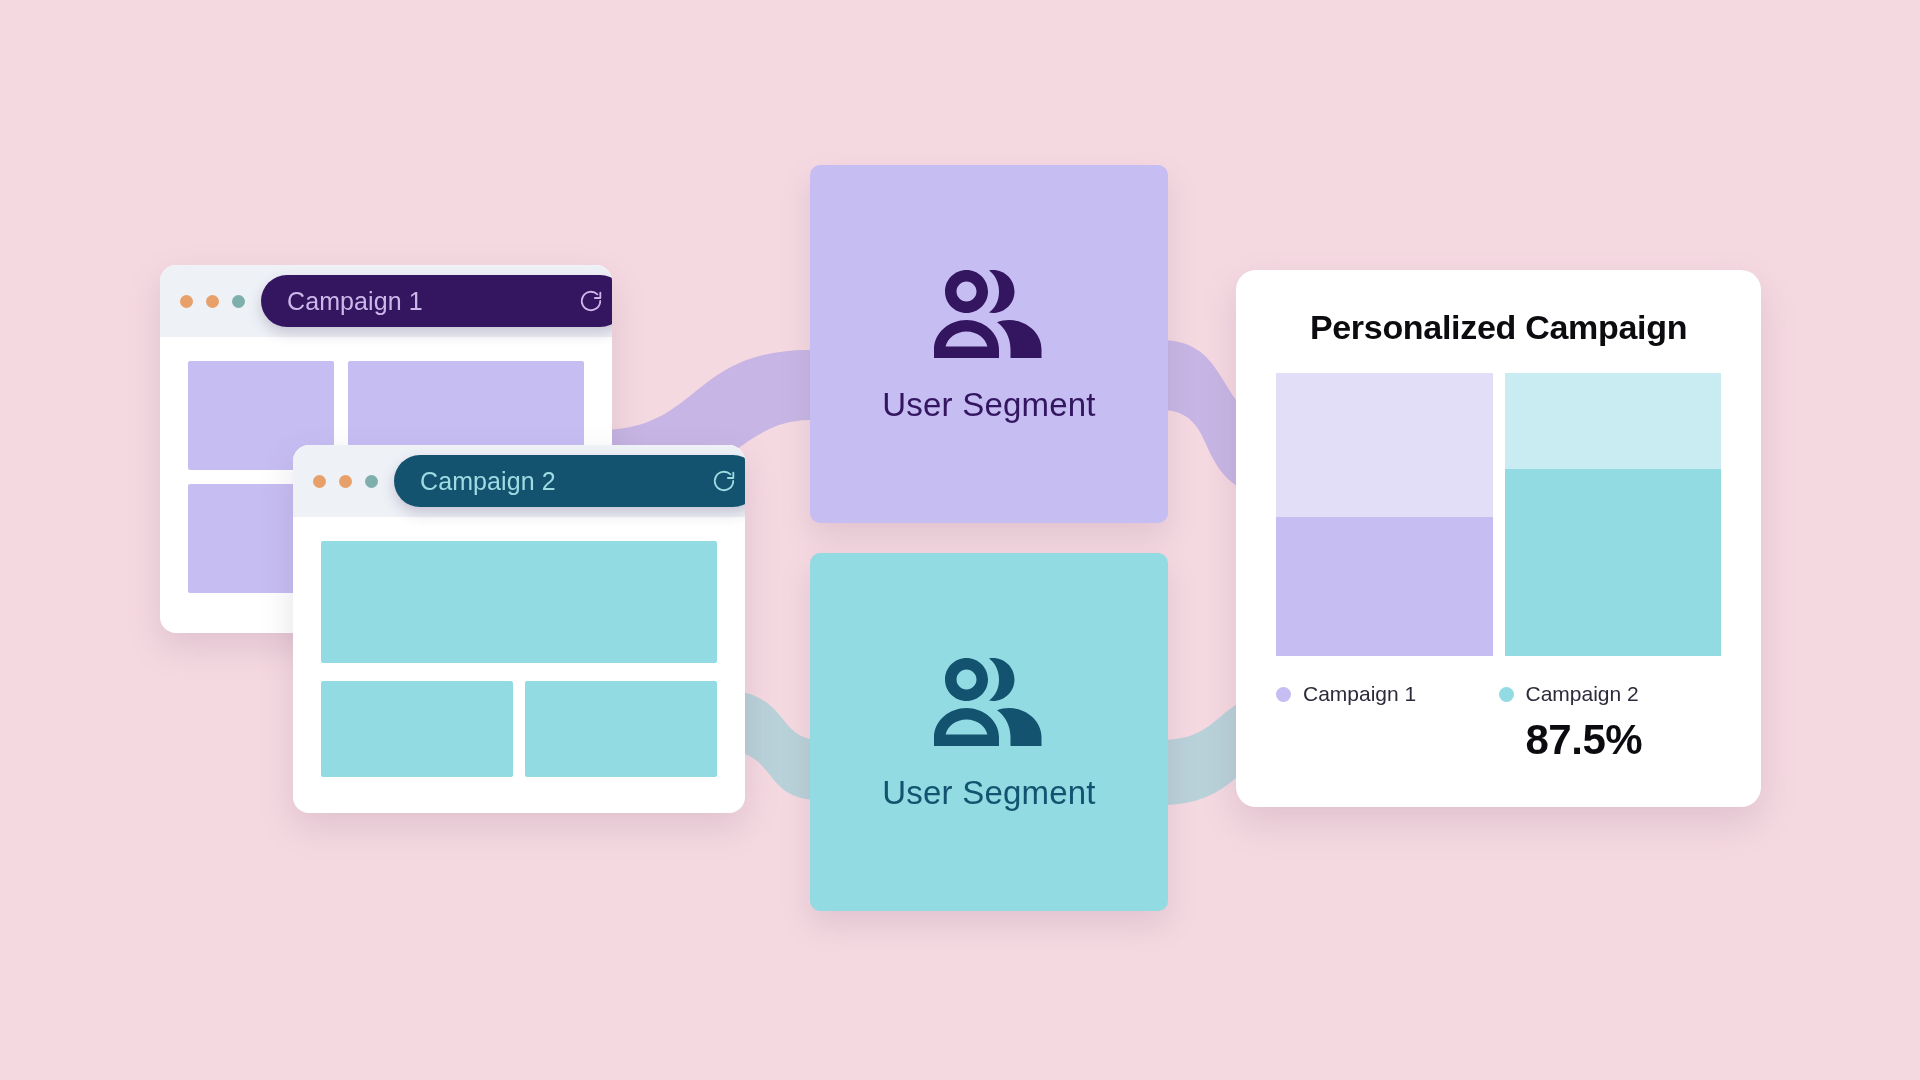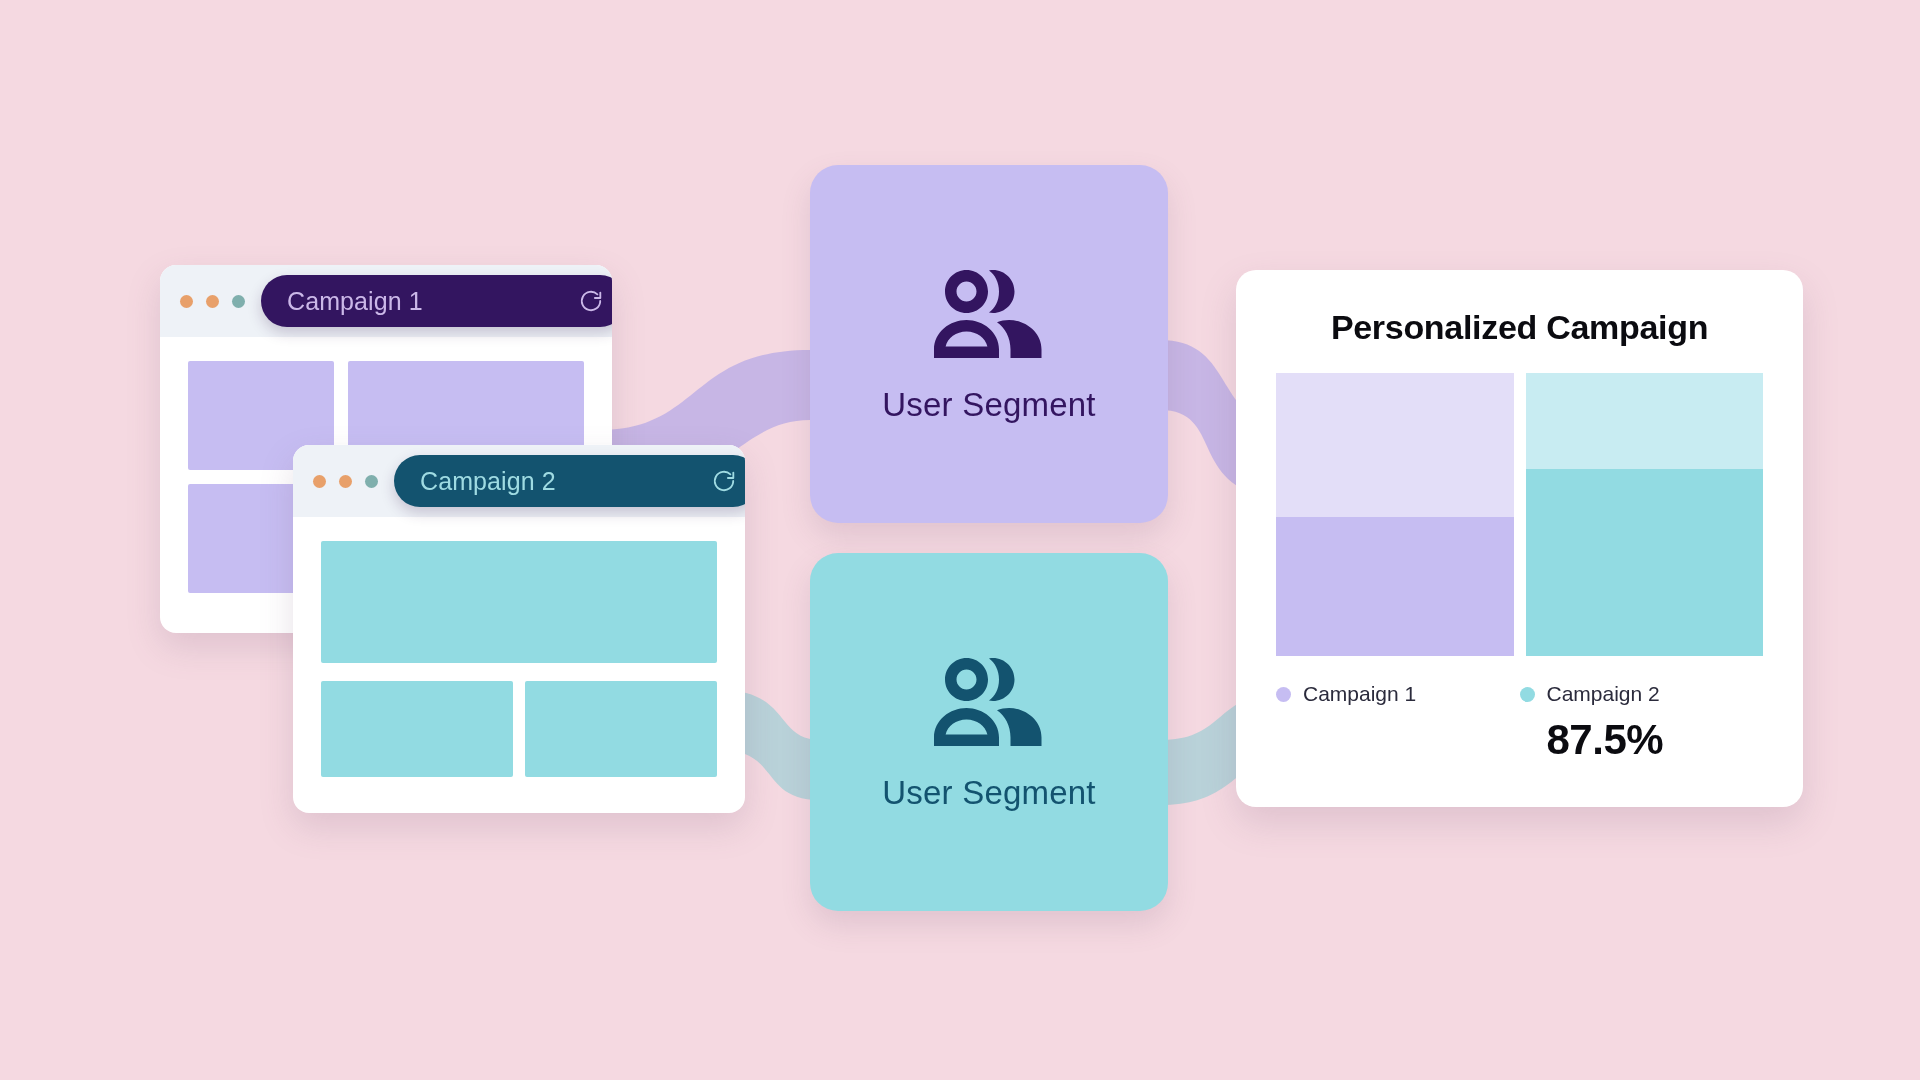--- a/index.html
+++ b/index.html
@@ -119,21 +119,21 @@
   .w2-bottom {
     display: flex;
     gap: 12px;
     height: 96px;
   }
   .w2-bottom .block { flex: 1; background: #92dbe2; }
 
   
   .segment-card {
     position: absolute;
-    border-radius: 28px;
+    border-radius: 10px;
     display: flex;
     flex-direction: column;
     align-items: center;
     justify-content: center;
     box-shadow: 0 14px 30px rgba(120, 90, 120, 0.16);
   }
   .segment-card .seg-icon { margin-bottom: 18px; }
   .segment-card .seg-label {
     font-size: 33px;
     letter-spacing: 0.2px;
@@ -299,21 +299,21 @@
       <svg width="118" height="100" viewBox="0 0 118 100" fill="#13536f">
         <path d="M36.5 6 C24.6 6 15 15.6 15 27.5 C15 39.4 24.6 49 36.5 49 C48.4 49 58 39.4 58 27.5 C58 15.6 48.4 6 36.5 6 Z M36.5 17.5 C42 17.5 46.5 22 46.5 27.5 C46.5 33 42 37.5 36.5 37.5 C31 37.5 26.5 33 26.5 27.5 C26.5 22 31 17.5 36.5 17.5 Z"></path>
         <path d="M63 6 C74.9 6 84.5 15.6 84.5 27.5 C84.5 39.4 74.9 49 63 49 C61.6 49 60.3 48.9 59 48.6 C65 44.1 69 37.1 69 27.5 C69 17.9 65 10.9 59 6.4 C60.3 6.1 61.6 6 63 6 Z"></path>
         <path d="M36.5 56 C20 56 4 68 4 85.5 L4 94 L69 94 L69 85.5 C69 68 53 56 36.5 56 Z M36.5 67.5 C46.8 67.5 55.5 74 57.4 82.5 L15.6 82.5 C17.5 74 26.2 67.5 36.5 67.5 Z"></path>
         <path d="M79 56 C95.5 56 111.5 68 111.5 85.5 L111.5 94 L80.5 94 L80.5 85.5 C80.5 73.8 75.2 64 67 58.3 C70.7 56.8 74.8 56 79 56 Z"></path>
       </svg>
     </span>
     <span class="seg-label">User Segment</span>
   </div>
 
-  <div class="results-card" style="left:1236px; top:270px; width:567px; height:537px;">
+  <div class="results-card" style="left:1236px; top:270px; width:525px; height:537px;">
     <div class="results-title">Personalized Campaign</div>
 
     <div class="chart-area">
       <div class="bar-track t1" style="background: rgb(227, 222, 248);">
         <div class="bar-fill f1" style="height: 49%; background: rgb(198, 189, 242);"></div>
       </div>
       <div class="bar-track t2" style="background: rgb(200, 236, 242);">
         <div class="bar-fill f2" style="height: 66%; background: rgb(146, 219, 226);"></div>
       </div>
     </div>

